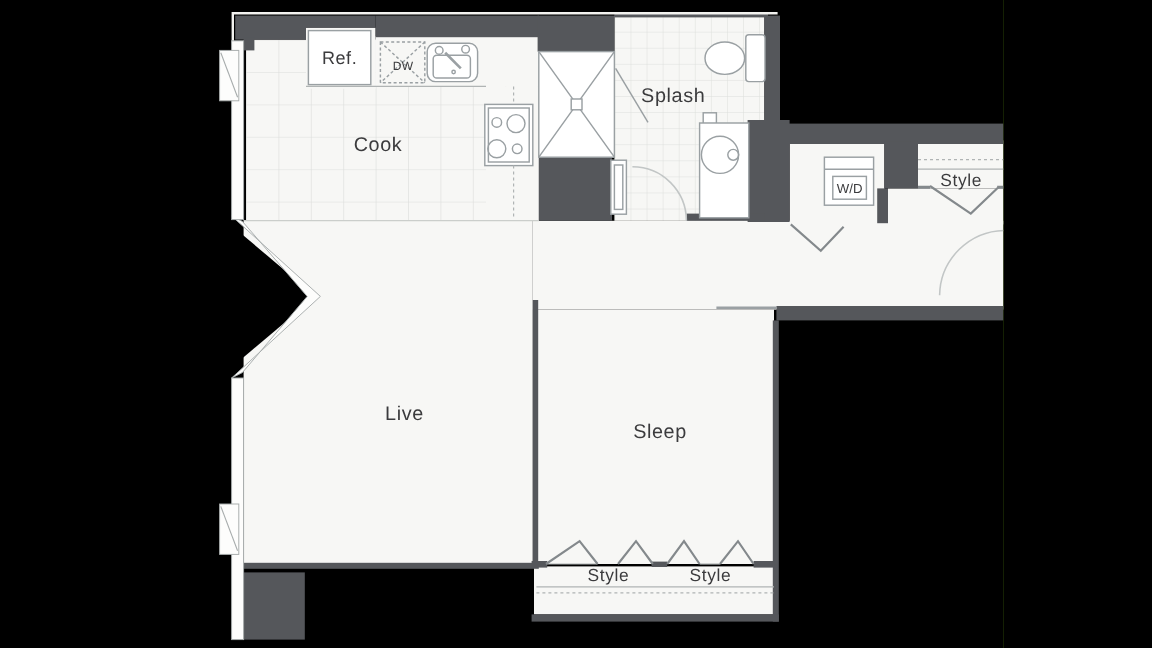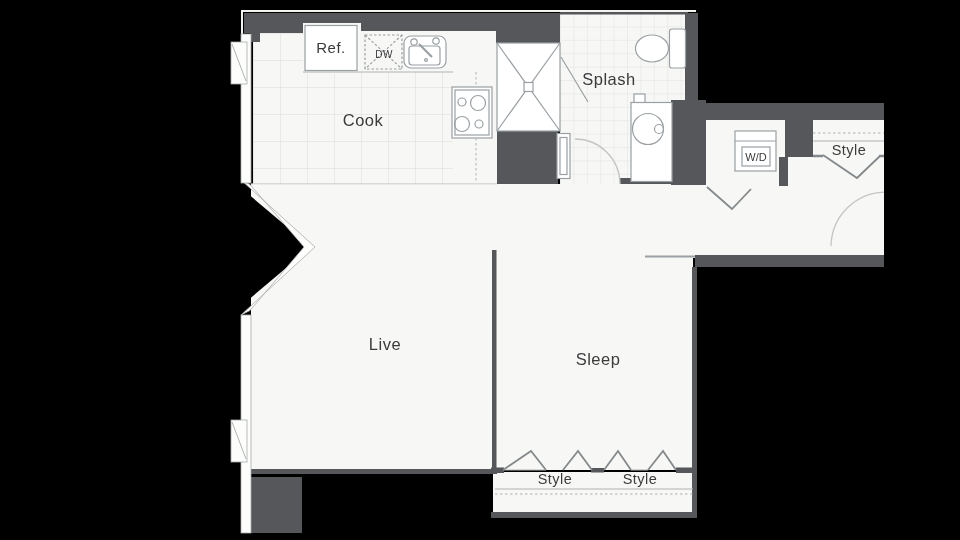--- a/index.html
+++ b/index.html
@@ -1,16 +1,16 @@
 <!DOCTYPE html>
 <html><head>
 <meta charset="utf-8">
 <style>
   html,body{margin:0;padding:0;background:#000;}
-  .stage{width:836px;height:540px;position:relative;overflow:hidden;background:#84cc16;margin-left:48px;}
+  .stage{width:836px;height:540px;position:relative;overflow:hidden;background:#84cc16;}
   svg{display:block;}
   text{font-family:"Liberation Sans","DejaVu Sans",sans-serif;letter-spacing:.5px;}
   .room-label{font-size:16.5px;}
   .closet-label{font-size:14.5px;}
   .ref-label{font-size:15px;}
   .dw-label{font-size:10px;letter-spacing:.4px;}
   .wd-label{font-size:11px;letter-spacing:0;}
   .fx{fill:#ffffff;stroke:#9aa0a3;stroke-width:1.2;}
   .fxn{fill:none;stroke:#9aa0a3;stroke-width:1.2;}
   .thin{stroke:#b0b4b4;stroke-width:1;fill:none;}

